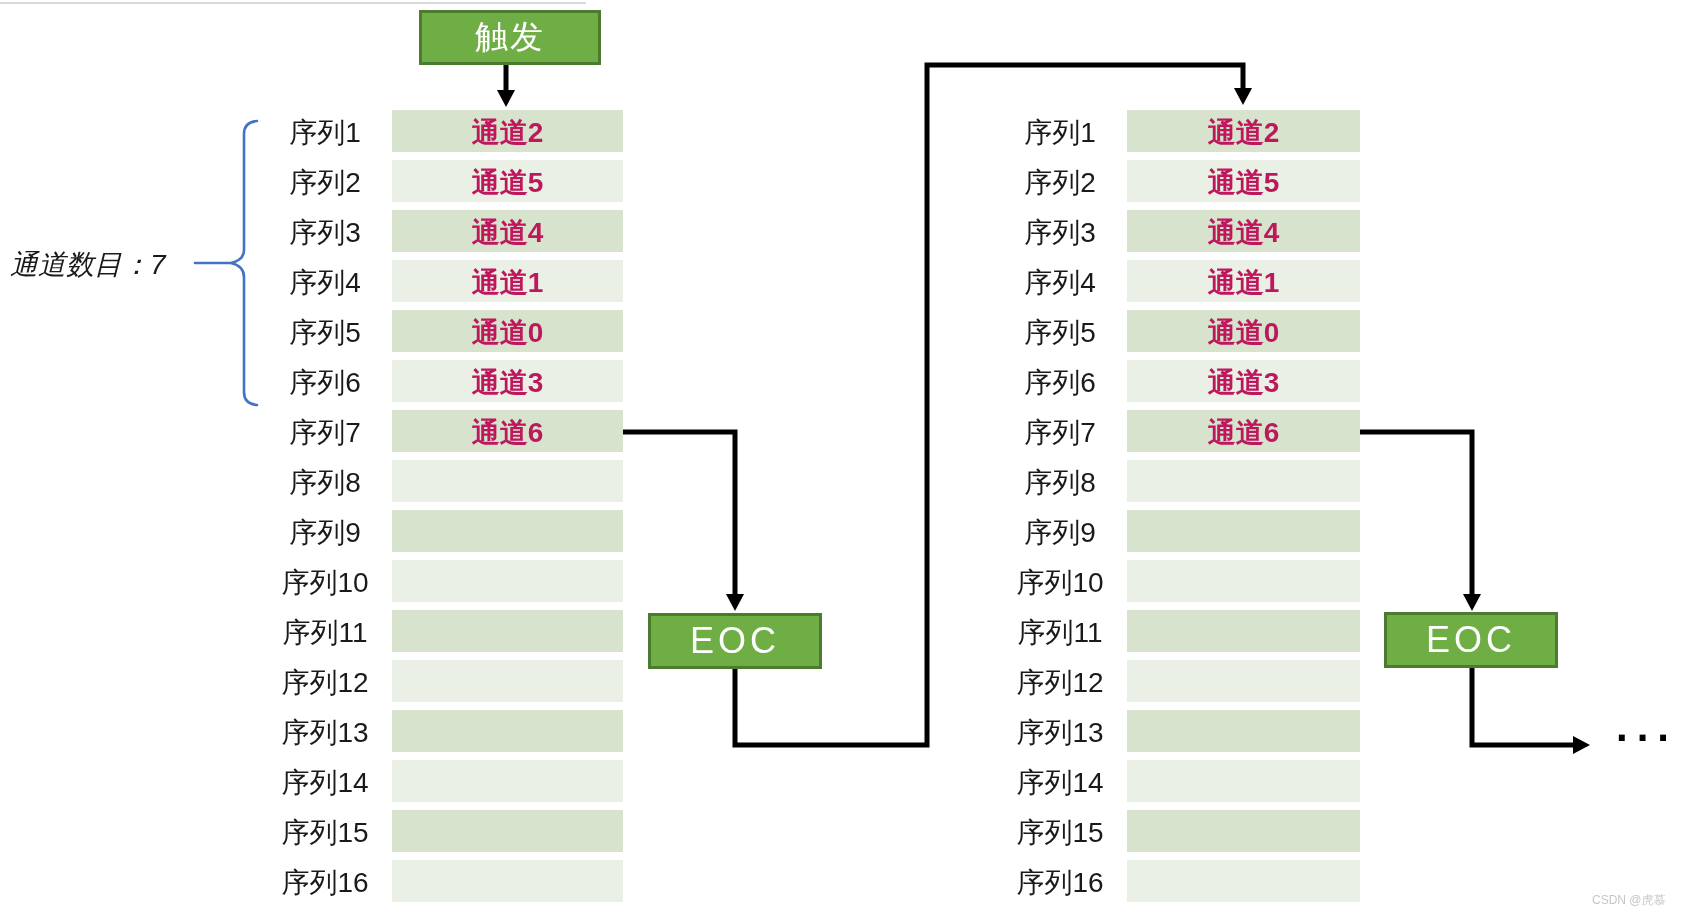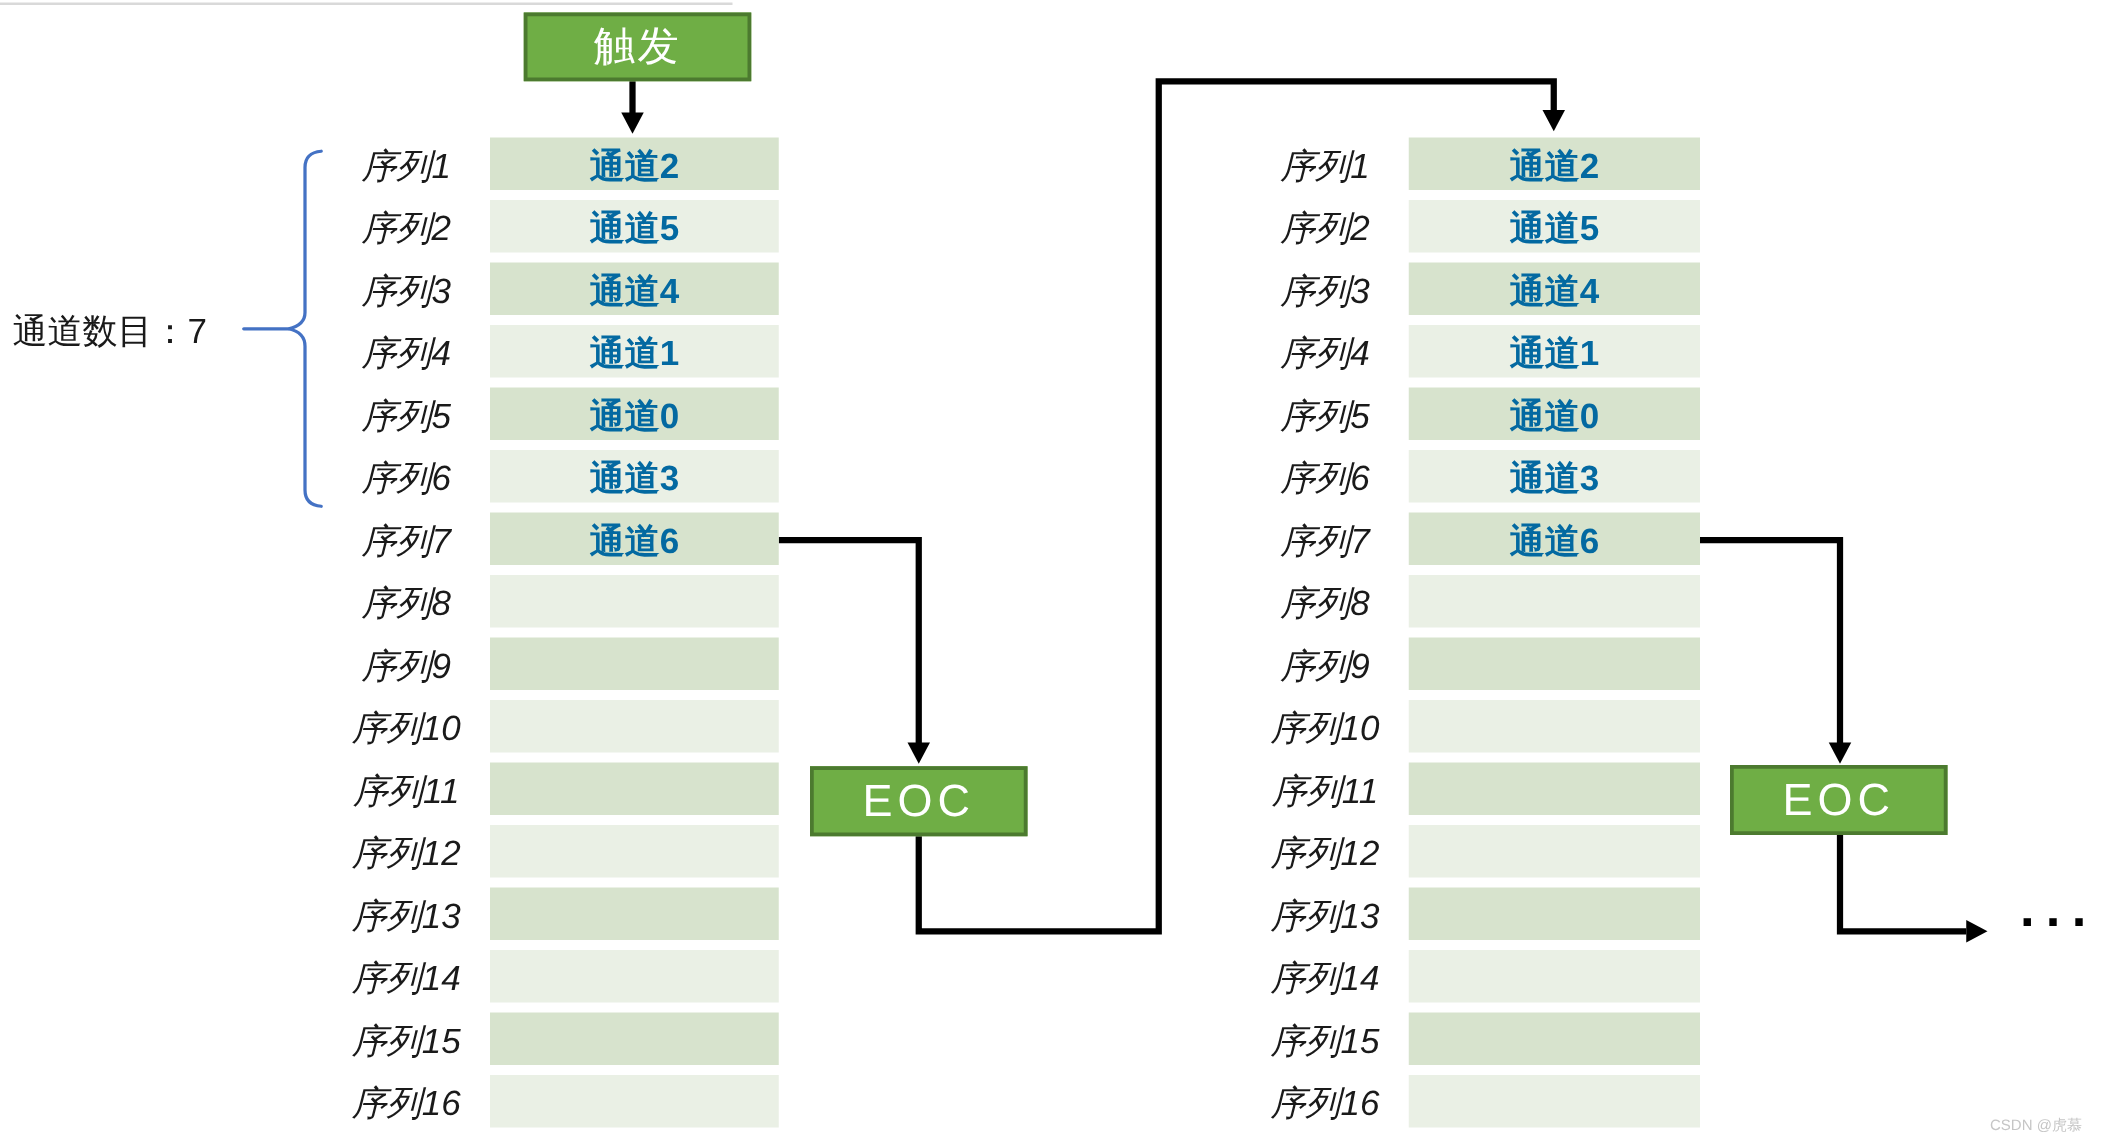--- a/index.html
+++ b/index.html
@@ -40,20 +40,21 @@
   .trigger { left: 419px; top: 10px; width: 182px; height: 55px; font-size: 33px; letter-spacing: 2px; }
   .eoc1 { left: 648px; top: 613px; width: 174px; height: 56px; font-size: 36px; letter-spacing: 4px; }
   .eoc2 { left: 1384px; top: 612px; width: 174px; height: 56px; font-size: 36px; letter-spacing: 4px; }
   .count-label {
     position: absolute;
     left: 10px; top: 246px;
     width: 180px; height: 36px;
     font-size: 28px;
     color: #1a1a1a;
     white-space: nowrap;
+    font-style: italic;
   }
   .seq-col {
     position: absolute;
     top: 110px;
     width: 400px;
     height: 800px;
   }
   .seq-row {
     position: absolute;
     left: 0;
@@ -62,31 +63,30 @@
   }
   .seq-label {
     position: absolute;
     left: 0; top: 0;
     width: 130px; height: 46px;
     line-height: 46px;
     text-align: center;
     font-size: 28px;
     color: #1a1a1a;
     white-space: nowrap;
-    font-style: italic;
   }
   .seq-cell {
     position: absolute;
     left: 132px; top: 0;
     height: 42px;
     line-height: 46px;
     text-align: center;
     font-size: 28px;
     font-weight: 700;
-    color: #0369a1;
+    color: #be185d;
   }
   .seq-cell.dark { background: var(--row-dark, #D7E3CD); }
   .seq-cell.light { background: var(--row-light, #EAF0E5); }
   .ellipsis {
     position: absolute;
     left: 1616px; top: 706px;
     width: 80px;
     font-size: 42px;
     font-weight: 900;
     letter-spacing: 9px;

